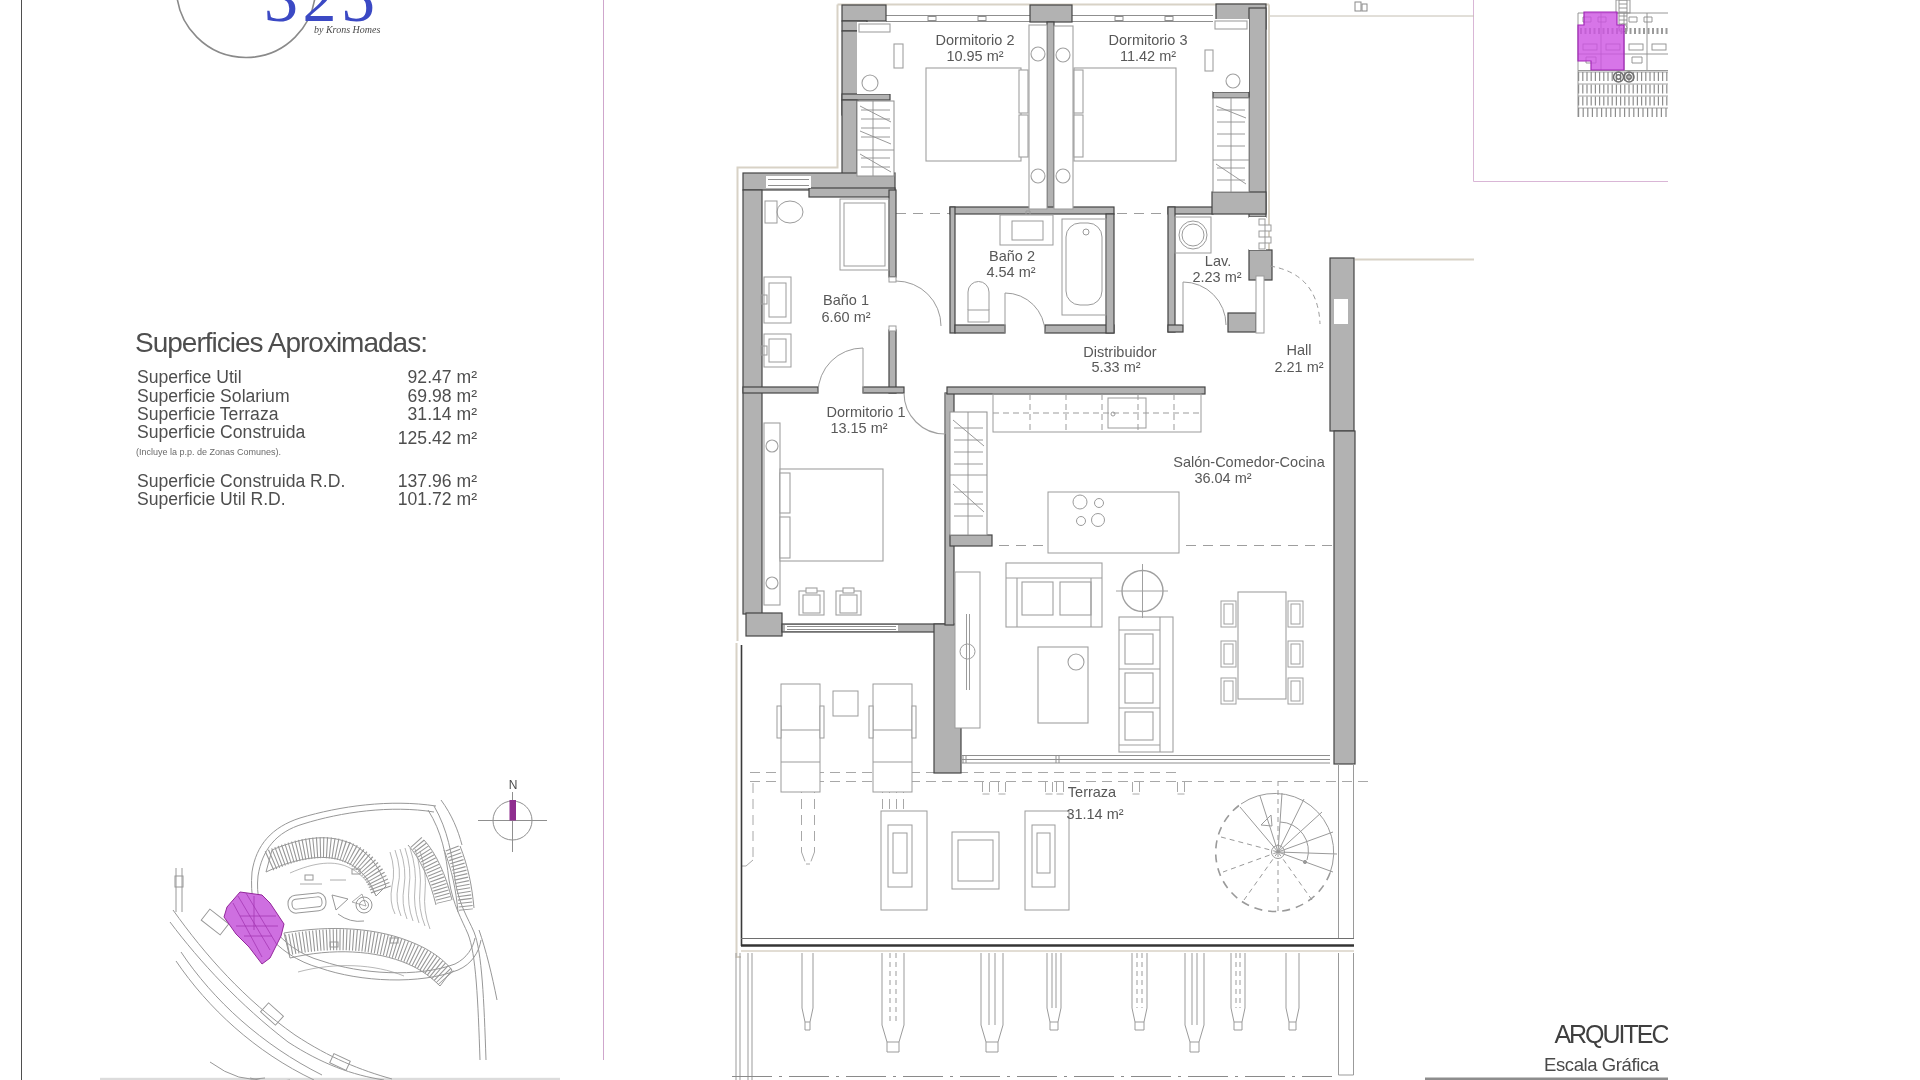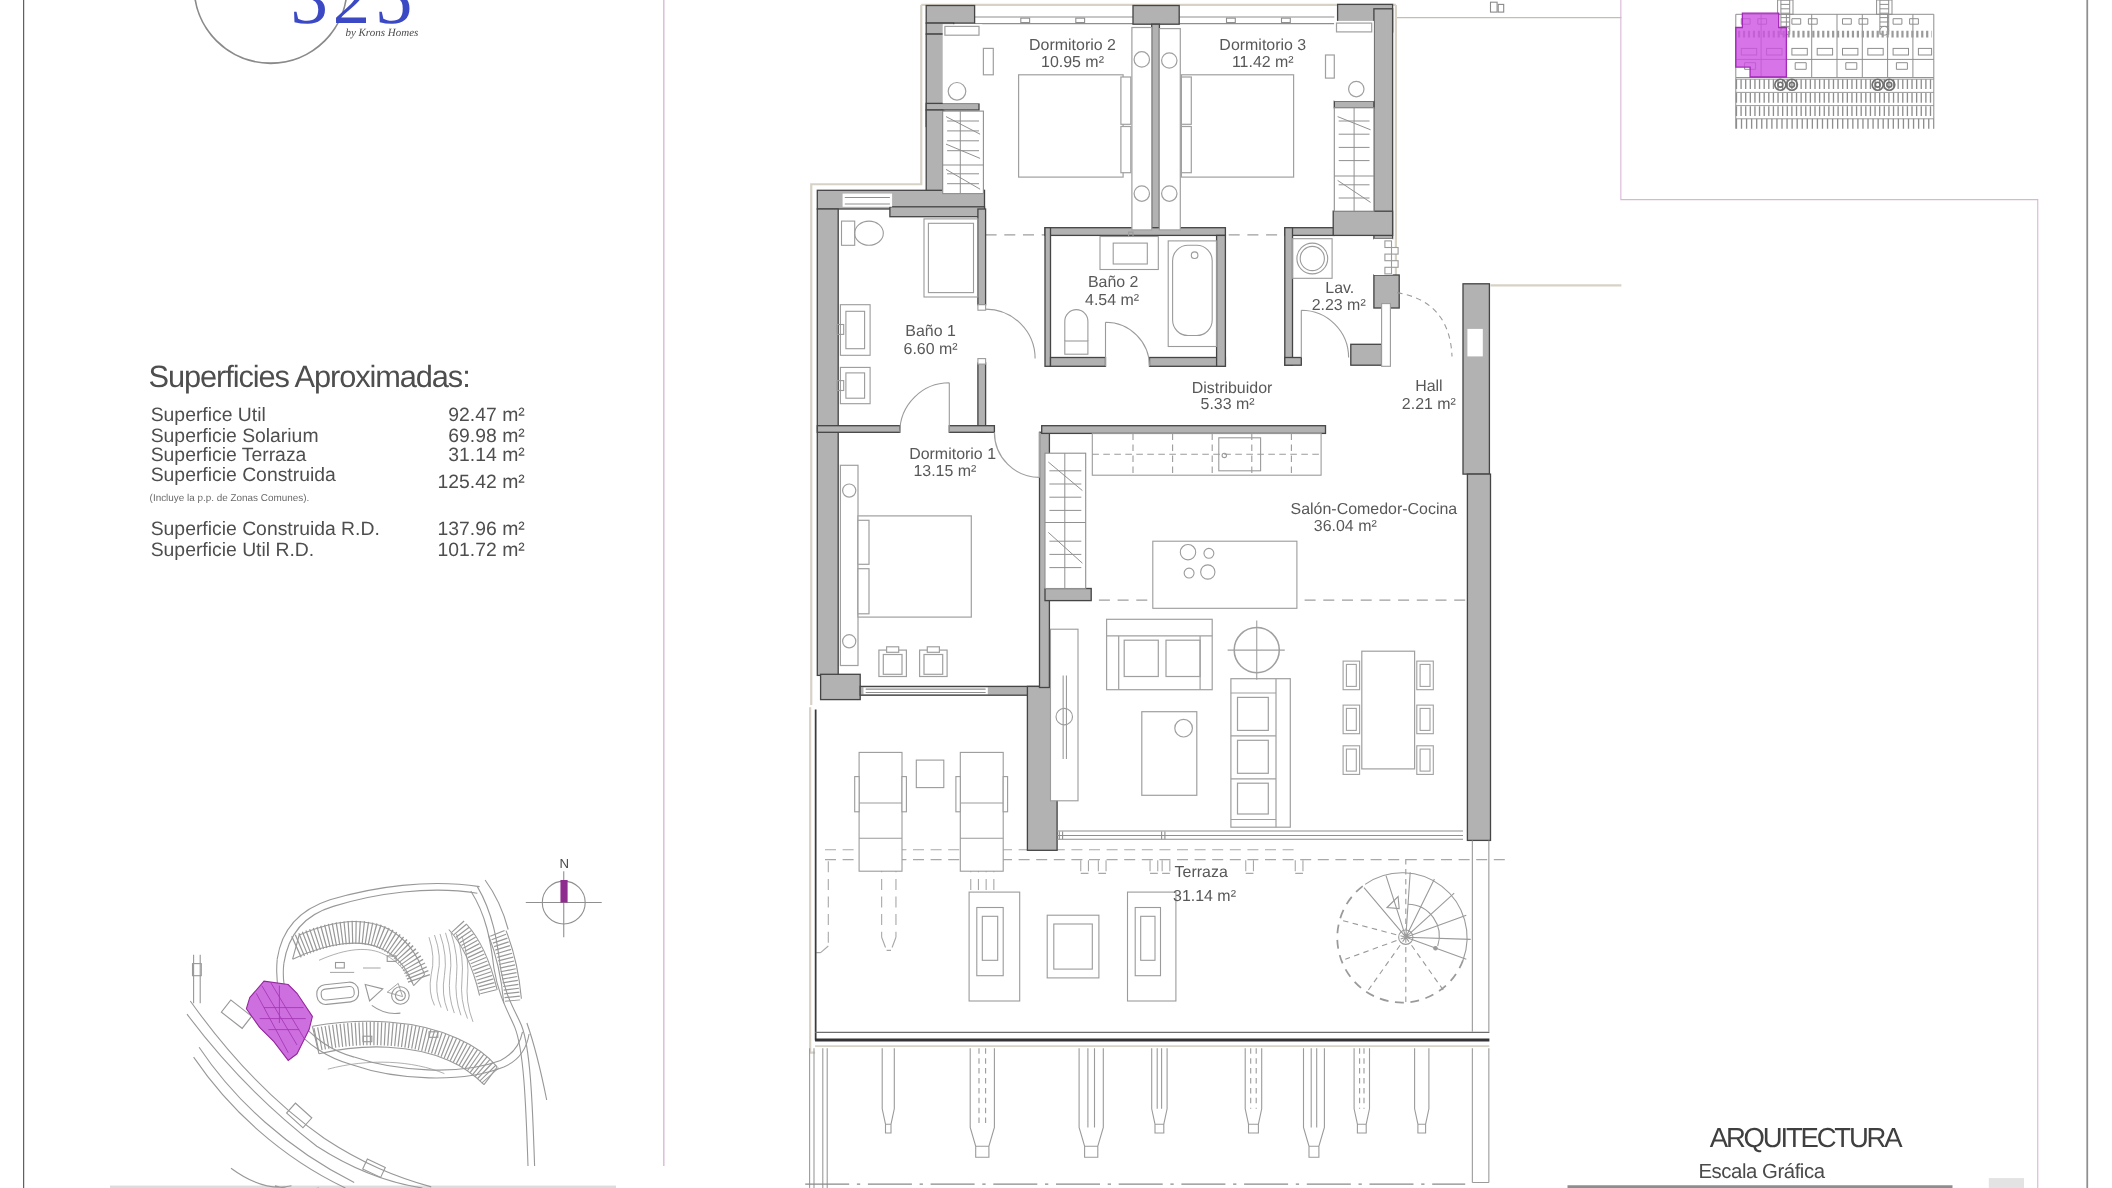--- a/index.html
+++ b/index.html
@@ -1,16 +1,16 @@
 <!DOCTYPE html>
 <html><head>
 <meta charset="utf-8">
 <style>
 html,body{margin:0;padding:0;background:#ffffff;}
-#page{position:relative;width:1920px;height:1080px;overflow:hidden;background:#737373;font-family:"Liberation Sans",sans-serif;}
+#page{position:relative;width:1668px;height:1080px;overflow:hidden;background:#737373;font-family:"Liberation Sans",sans-serif;}
 svg{position:absolute;top:0;left:0;}
 </style>
 </head>
 <body>
 <div id="page">
 <svg width="1920" height="1080" viewBox="0 0 1920 1080">
 <rect x="0" y="0" width="1920" height="1080" fill="#ffffff"></rect>
 
 <g id="frame" fill="none">
 <line x1="21.5" y1="0" x2="21.5" y2="1080" stroke="#4f4f4f" stroke-width="1"></line>

